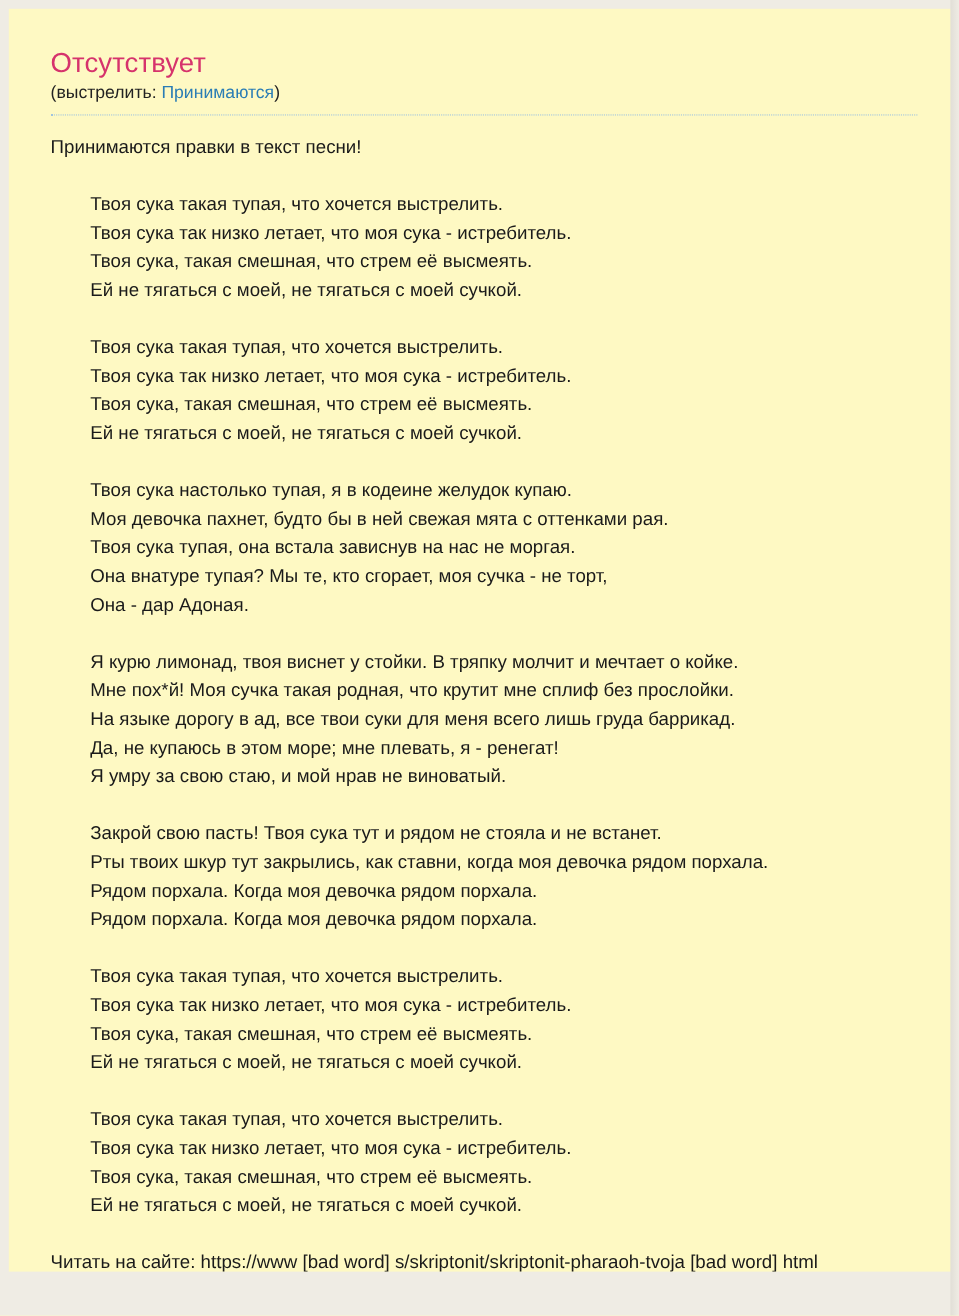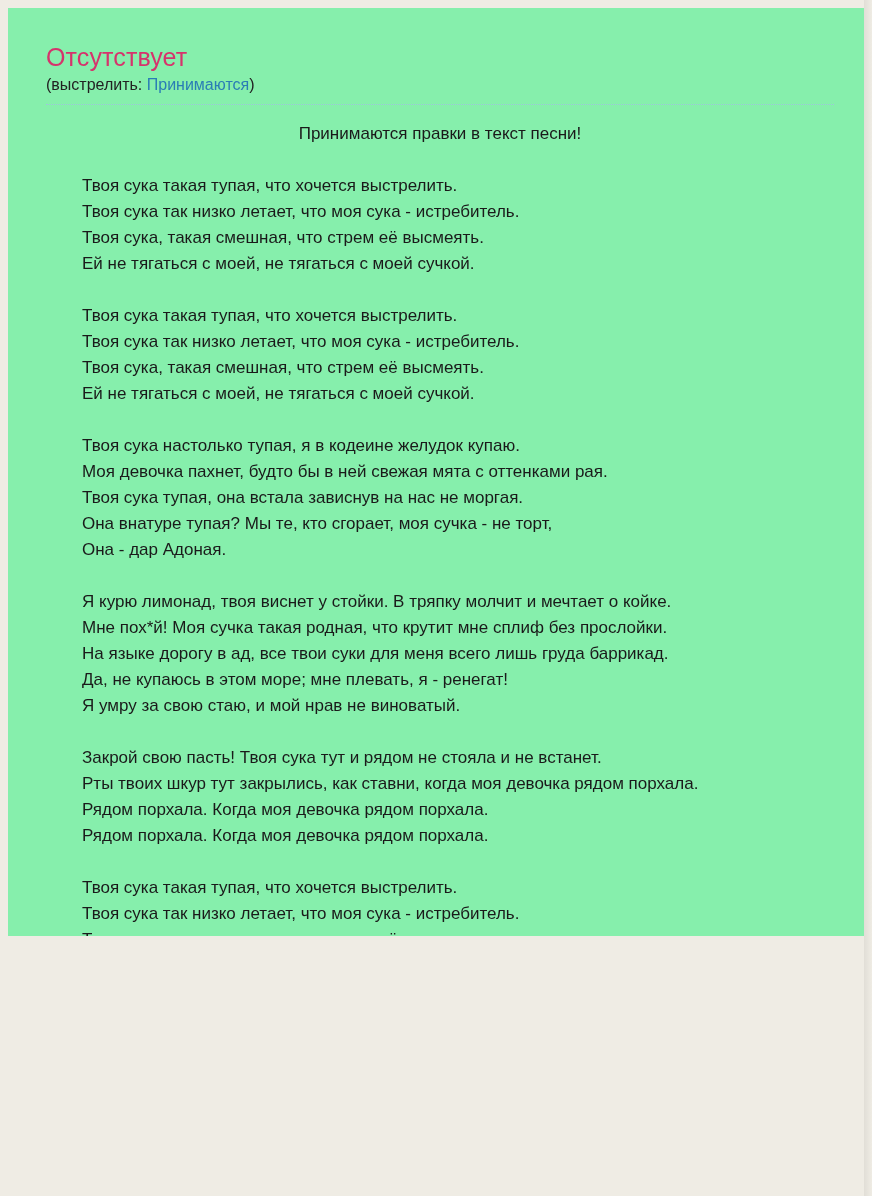--- a/index.html
+++ b/index.html
@@ -11,22 +11,22 @@
     height: 1196px;
     background: #efece4;
     font-family: "Liberation Sans", sans-serif;
     overflow: hidden;
   }
   .page {
     position: absolute;
     left: 8px;
     top: 8px;
     width: 856px;
-    height: 928px;
-    background: #86efac;
+    height: 1148px;
+    background: #fef9c3;
     box-sizing: border-box;
     overflow: hidden;
   }
   .page-inner {
     padding: 34px 30px 0 38px;
   }
   .song-title {
     color: #d6336c;
     font-size: 25px;
     line-height: 30px;
@@ -74,21 +74,21 @@
 
 <div class="page">
   <div class="page-inner">
 
     <h1 class="song-title">Отсутствует</h1>
 
     <div class="performer-line">
       <span>(выстрелить: </span><a class="performer-link" href="#">Принимаются</a><span>)</span>
     </div>
 
-    <div class="lyrics" style="margin-bottom:0;text-align:center;">Принимаются правки в текст песни!</div>
+    <div class="lyrics" style="margin-bottom:0;">Принимаются правки в текст песни!</div>
 
     <div class="lyrics" style="margin-top:26px;margin-left:36px;">Твоя сука такая тупая, что хочется выстрелить.
 Твоя сука так низко летает, что моя сука - истребитель.
 Твоя сука, такая смешная, что стрем её высмеять.
 Ей не тягаться с моей, не тягаться с моей сучкой.
 
 Твоя сука такая тупая, что хочется выстрелить.
 Твоя сука так низко летает, что моя сука - истребитель.
 Твоя сука, такая смешная, что стрем её высмеять.
 Ей не тягаться с моей, не тягаться с моей сучкой.
@@ -113,17 +113,18 @@
 Твоя сука такая тупая, что хочется выстрелить.
 Твоя сука так низко летает, что моя сука - истребитель.
 Твоя сука, такая смешная, что стрем её высмеять.
 Ей не тягаться с моей, не тягаться с моей сучкой.
 
 Твоя сука такая тупая, что хочется выстрелить.
 Твоя сука так низко летает, что моя сука - истребитель.
 Твоя сука, такая смешная, что стрем её высмеять.
 Ей не тягаться с моей, не тягаться с моей сучкой.</div>
 
+    <div class="footer-note">Читать на сайте: https://www [bad word] s/skriptonit/skriptonit-pharaoh-tvoja [bad word] html</div>
 
   </div>
 </div>
 
 <div class="right-shadow"></div>
 
 </body></html>

